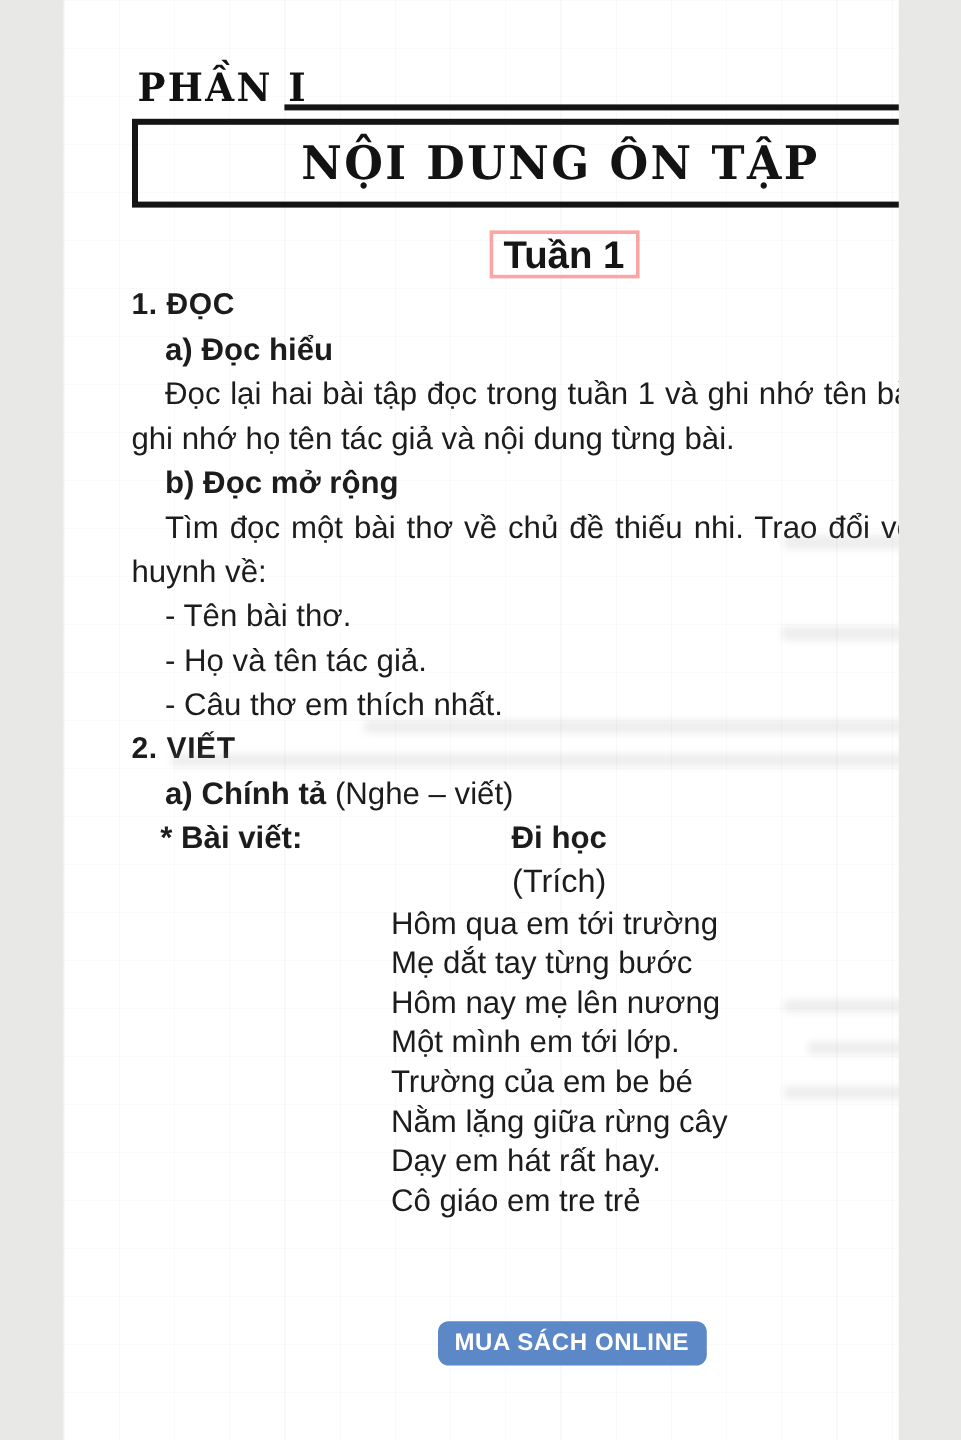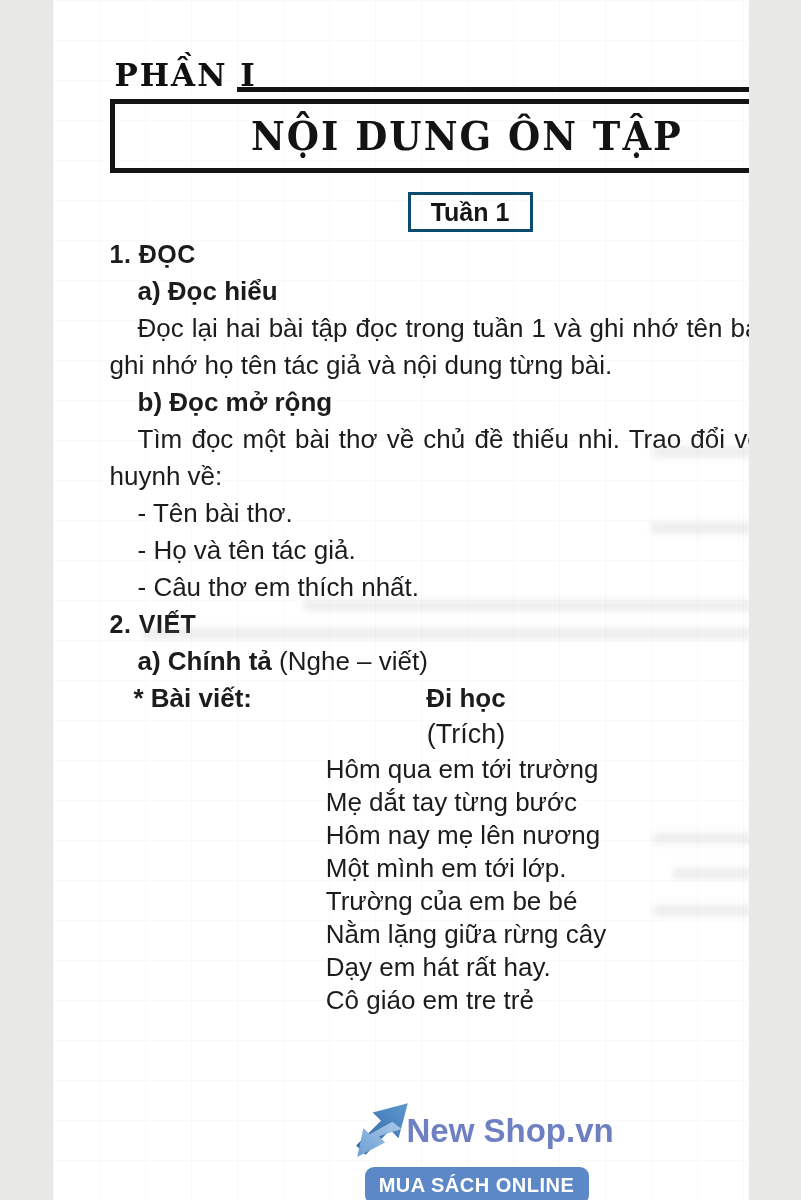--- a/index.html
+++ b/index.html
@@ -28,23 +28,23 @@
     position:absolute;top:99px;left:57px;width:715px;height:74px;
     box-sizing:border-box;border:5px solid #141414;
     display:flex;align-items:center;justify-content:center;
   }
   .title-box .t{
     font-family:"DejaVu Serif",serif;font-weight:900;font-size:37px;letter-spacing:2px;color:#131313;
     transform:scaleY(1.04);
   }
   .week-box{
     position:absolute;top:192px;left:355px;width:125px;height:40px;
-    box-sizing:border-box;border:3px solid #0c4a6e;
+    box-sizing:border-box;border:3px solid #fca5a5;
     display:flex;align-items:center;justify-content:center;
-    font-size:25px;font-weight:bold;color:#161616;
+    font-size:32px;font-weight:bold;color:#161616;
   }
 
   
   .content{position:absolute;top:236px;left:57px;width:713px;font-size:26px;line-height:37px;}
   .h-num{font-weight:bold;font-size:25px;letter-spacing:.5px;margin:0;}
   .sub{font-weight:bold;margin:0 0 0 28px;}
   .sub .normal{font-weight:normal;}
   .para{margin:0;text-indent:28px;text-align:justify;}
   .bullet{margin:0 0 0 28px;}
 
@@ -119,36 +119,17 @@
 
   <div class="ghost" style="top:446px;left:600px;width:160px;height:12px;"></div>
   <div class="ghost" style="top:522px;left:598px;width:150px;height:12px;"></div>
   <div class="ghost" style="top:600px;left:250px;width:480px;height:11px;"></div>
   <div class="ghost" style="top:628px;left:90px;width:640px;height:11px;"></div>
   <div class="ghost" style="top:833px;left:600px;width:160px;height:11px;"></div>
   <div class="ghost" style="top:868px;left:620px;width:140px;height:11px;"></div>
   <div class="ghost" style="top:905px;left:600px;width:155px;height:11px;"></div>
 
   <div class="watermark">
-    <div class="logo-row">
-      <span>
-        <svg width="66" height="62" viewBox="0 0 62 60" aria-hidden="true">
-          <defs>
-            <linearGradient id="gA" x1="0" y1="1" x2="1" y2="0">
-              <stop offset="0" stop-color="#2e5f9e"></stop>
-              <stop offset="1" stop-color="#5d9ad1"></stop>
-            </linearGradient>
-            <linearGradient id="gB" x1="1" y1="0" x2="0" y2="1">
-              <stop offset="0" stop-color="#aac8e8"></stop>
-              <stop offset="1" stop-color="#6d9fd4"></stop>
-            </linearGradient>
-          </defs>
-          <path d="M6 46 L30 22 L22 14 L56 5 L47 39 L39 31 L15 55 Z" fill="url(#gA)"></path>
-          <path d="M50 30 L28 37 L34 43 L7 57 L13 29 L19 35 L41 23 Z" fill="url(#gB)"></path>
-        </svg>
-      </span>
-      <span class="logo-text">New Shop.vn</span>
-    </div>
     <div class="banner">MUA SÁCH ONLINE</div>
   </div>
 
   <div class="page-number">5</div>
 </div>
 
 </body></html>

